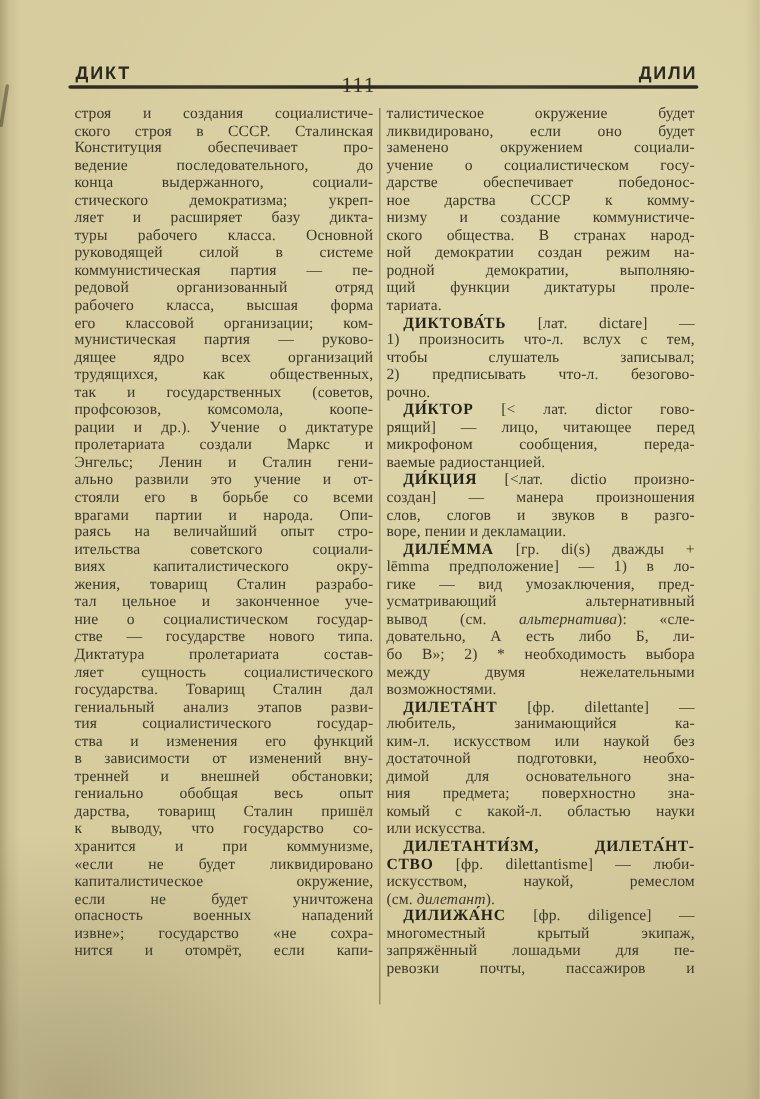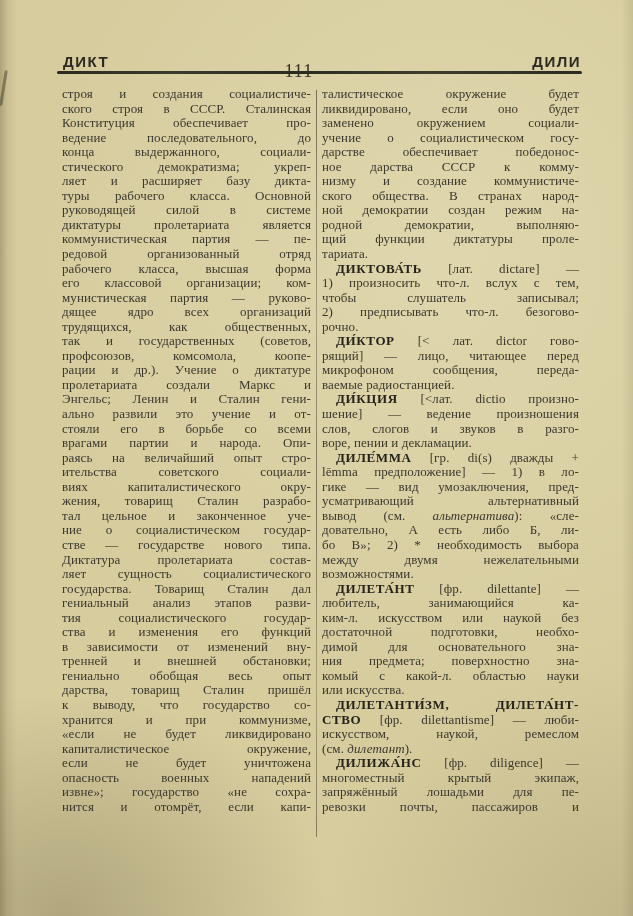--- a/index.html
+++ b/index.html
@@ -87,21 +87,20 @@
   <div class="column col-left" id="col-left">
       <div class="line">строя и создания социалистиче-</div>
       <div class="line">ского строя в СССР. Сталинская</div>
       <div class="line">Конституция обеспечивает про-</div>
       <div class="line">ведение последовательного, до</div>
       <div class="line">конца выдержанного, социали-</div>
       <div class="line">стического демократизма; укреп-</div>
       <div class="line">ляет и расширяет базу дикта-</div>
       <div class="line">туры рабочего класса. Основной</div>
       <div class="line">руководящей силой в системе</div>
-      <div class="line">диктатуры пролетариата является</div>
       <div class="line">коммунистическая партия — пе-</div>
       <div class="line">редовой организованный отряд</div>
       <div class="line">рабочего класса, высшая форма</div>
       <div class="line">его классовой организации; ком-</div>
       <div class="line">мунистическая партия — руково-</div>
       <div class="line">дящее ядро всех организаций</div>
       <div class="line">трудящихся, как общественных,</div>
       <div class="line">так и государственных (советов,</div>
       <div class="line">профсоюзов, комсомола, коопе-</div>
       <div class="line">рации и др.). Учение о диктатуре</div>
@@ -153,21 +152,21 @@
       <div class="line ind"><span class="hw">ДИКТОВА́ТЬ</span><span> [лат. dictare] —</span></div>
       <div class="line">1) произносить что-л. вслух с тем,</div>
       <div class="line">чтобы слушатель записывал;</div>
       <div class="line">2) предписывать что-л. безогово-</div>
       <div class="line end">рочно.</div>
       <div class="line ind"><span class="hw">ДИ́КТОР</span><span> [&lt; лат. dictor гово-</span></div>
       <div class="line">рящий] — лицо, читающее перед</div>
       <div class="line">микрофоном сообщения, переда-</div>
       <div class="line end">ваемые радиостанцией.</div>
       <div class="line ind"><span class="hw">ДИ́КЦИЯ</span><span> [&lt;лат. dictio произно-</span></div>
-      <div class="line">шение] — ведение произношения</div>
+      <div class="line">создан] — манера произношения</div>
       <div class="line">слов, слогов и звуков в разго-</div>
       <div class="line end">воре, пении и декламации.</div>
       <div class="line ind"><span class="hw">ДИЛЕ́ММА</span><span> [гр. di(s) дважды +</span></div>
       <div class="line">lēmma предположение] — 1) в ло-</div>
       <div class="line">гике — вид умозаключения, пред-</div>
       <div class="line">усматривающий альтернативный</div>
       <div class="line"><span>вывод (см. </span><span class="it">альтернатива</span><span>): «сле-</span></div>
       <div class="line">довательно, А есть либо Б, ли-</div>
       <div class="line">бо В»; 2) * необходимость выбора</div>
       <div class="line">между двумя нежелательными</div>

